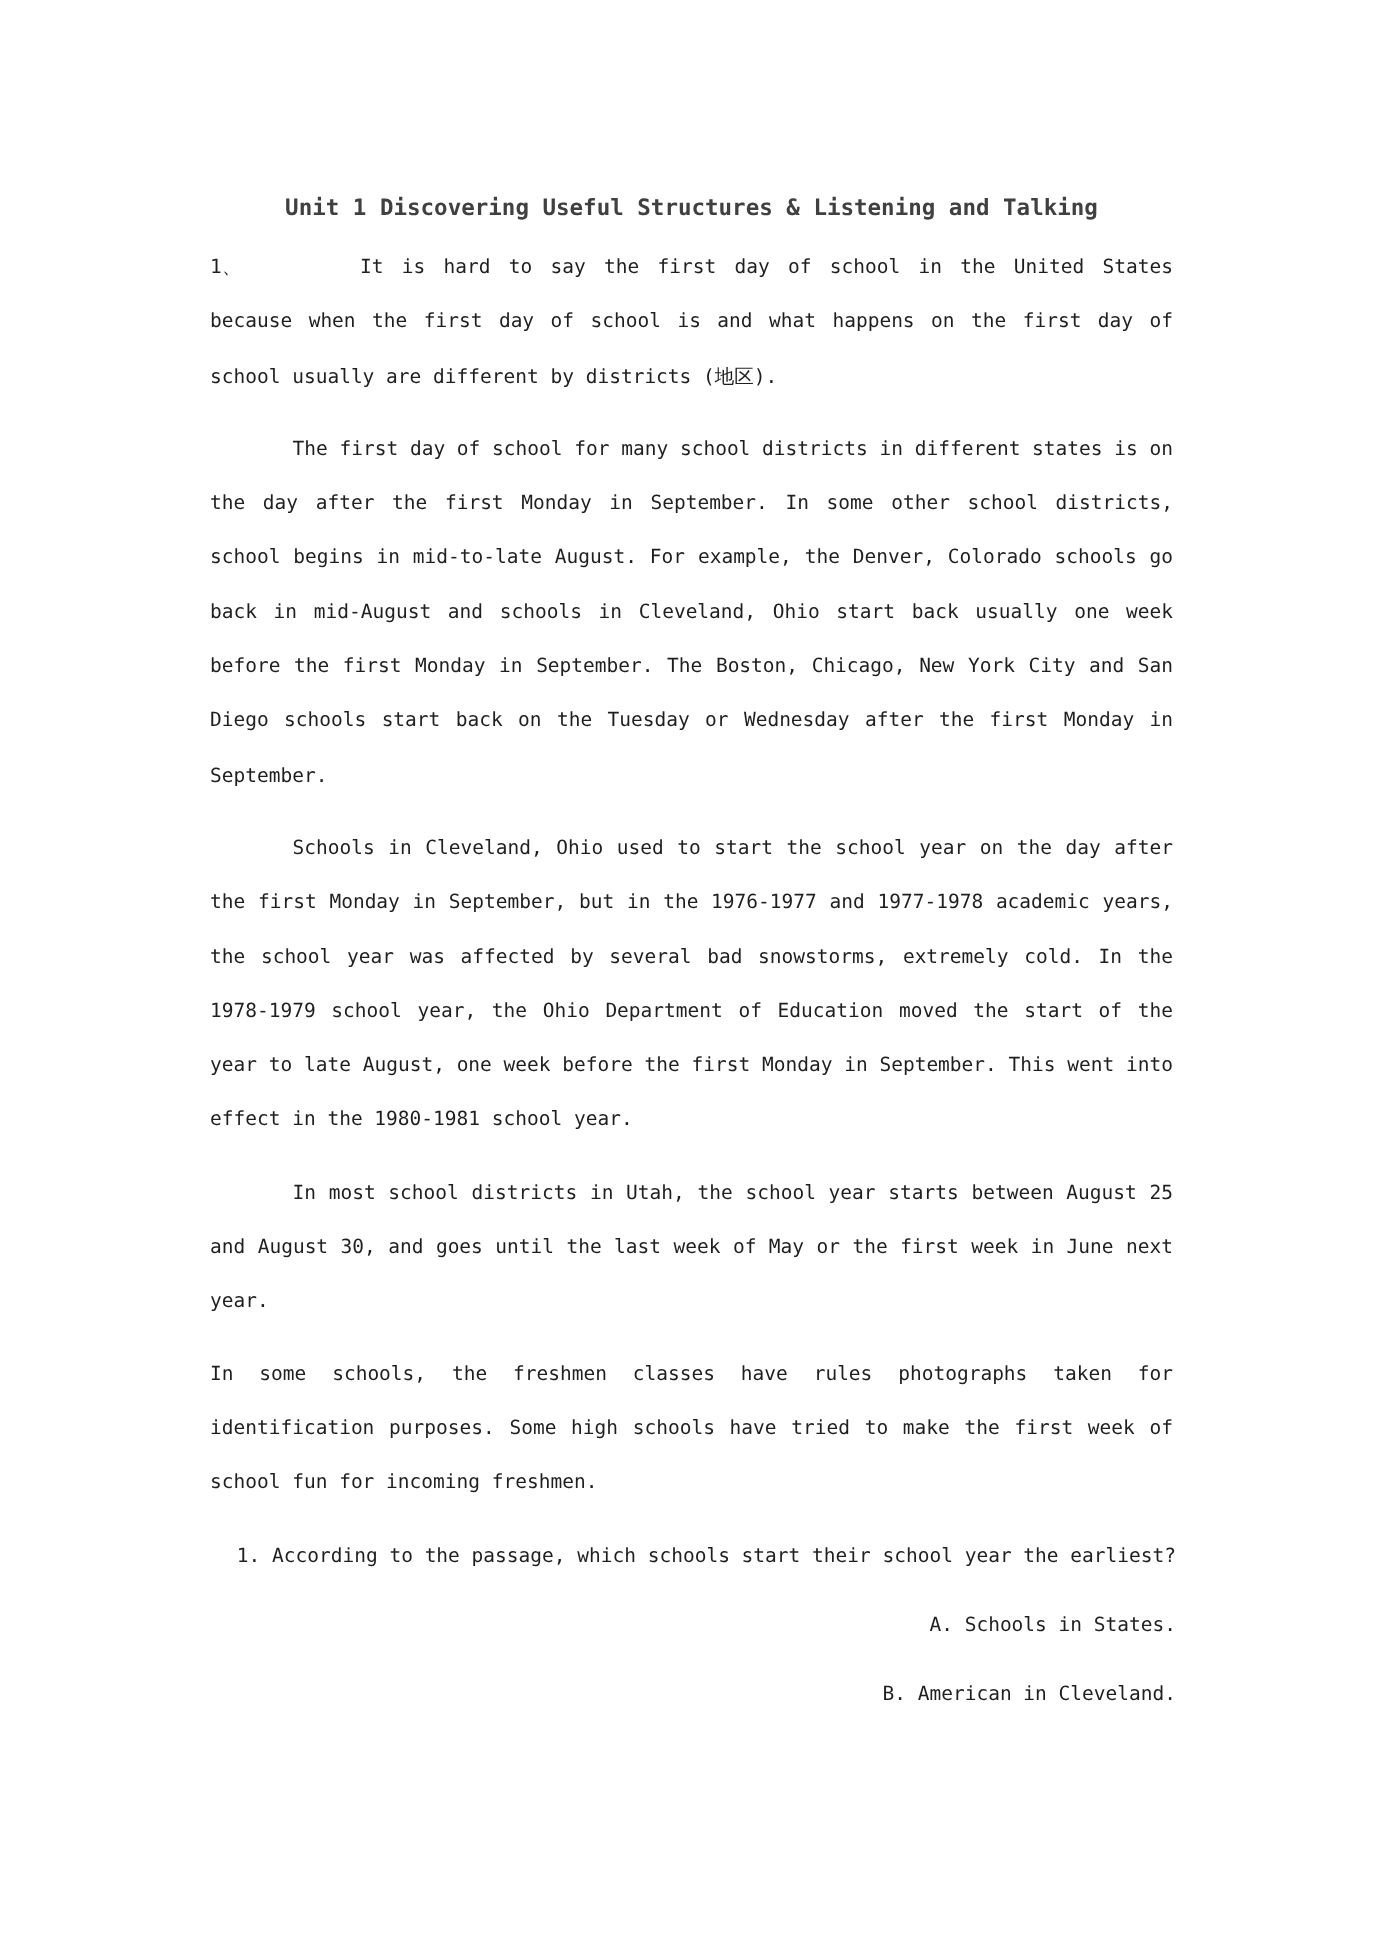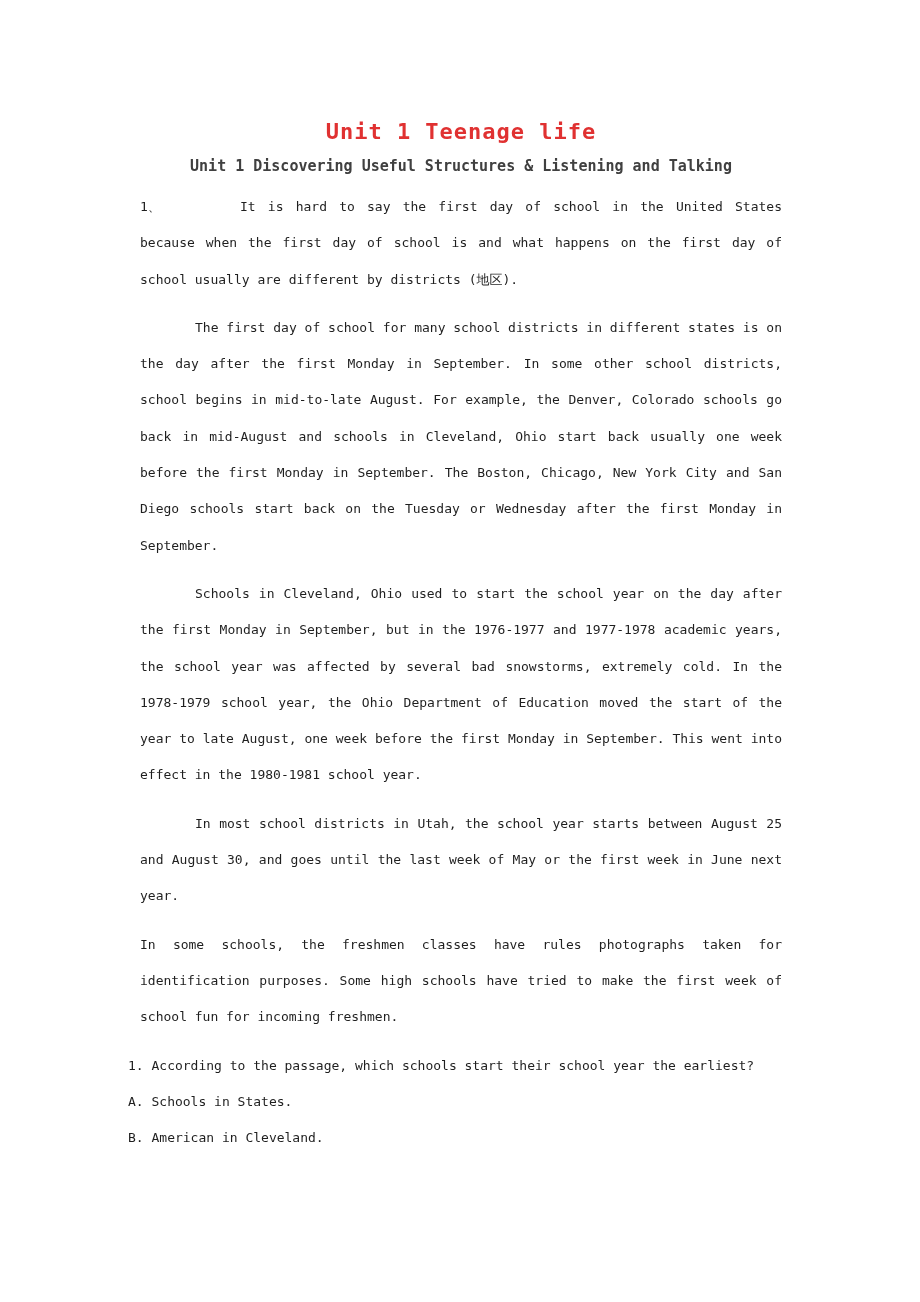--- a/index.html
+++ b/index.html
@@ -42,30 +42,29 @@
     text-align: justify;
     margin: 12px;
   }
   p.indent { text-indent: 55px; }
   p.plain { text-align: justify; }
   .num {
     display: inline-block;
     width: 100px;
   }
   p.qline, p.optline {
-    text-align: left;
-    margin: 0;
+    text-align: right;
+    margin: 10px;
   }
 </style>
 </head>
 <body>
 
 <div class="page">
 
-  <h1 class="doc-title">Unit 1 Teenage life</h1>
 
   <h2 class="doc-subtitle">Unit 1 Discovering Useful Structures &amp; Listening and Talking</h2>
 
   <div class="body-text">
 
     <p class="para"><span class="num">1、</span><span>It is hard to say the first day of school in the United States because when the first day of school is and what happens on the first day of school usually are different by districts (地区).</span></p>
 
     <p class="para indent">The first day of school for many school districts in different states is on the day after the first Monday in September. In some other school districts, school begins in mid-to-late August. For example, the Denver, Colorado schools go back in mid-August and schools in Cleveland, Ohio start back usually one week before the first Monday in September. The Boston, Chicago, New York City and San Diego schools start back on the Tuesday or Wednesday after the first Monday in September.</p>
 
     <p class="para indent">Schools in Cleveland, Ohio used to start the school year on the day after the first Monday in September, but in the 1976-1977 and 1977-1978 academic years, the school year was affected by several bad snowstorms, extremely cold. In the 1978-1979 school year, the Ohio Department of Education moved the start of the year to late August, one week before the first Monday in September. This went into effect in the 1980-1981 school year.</p>

